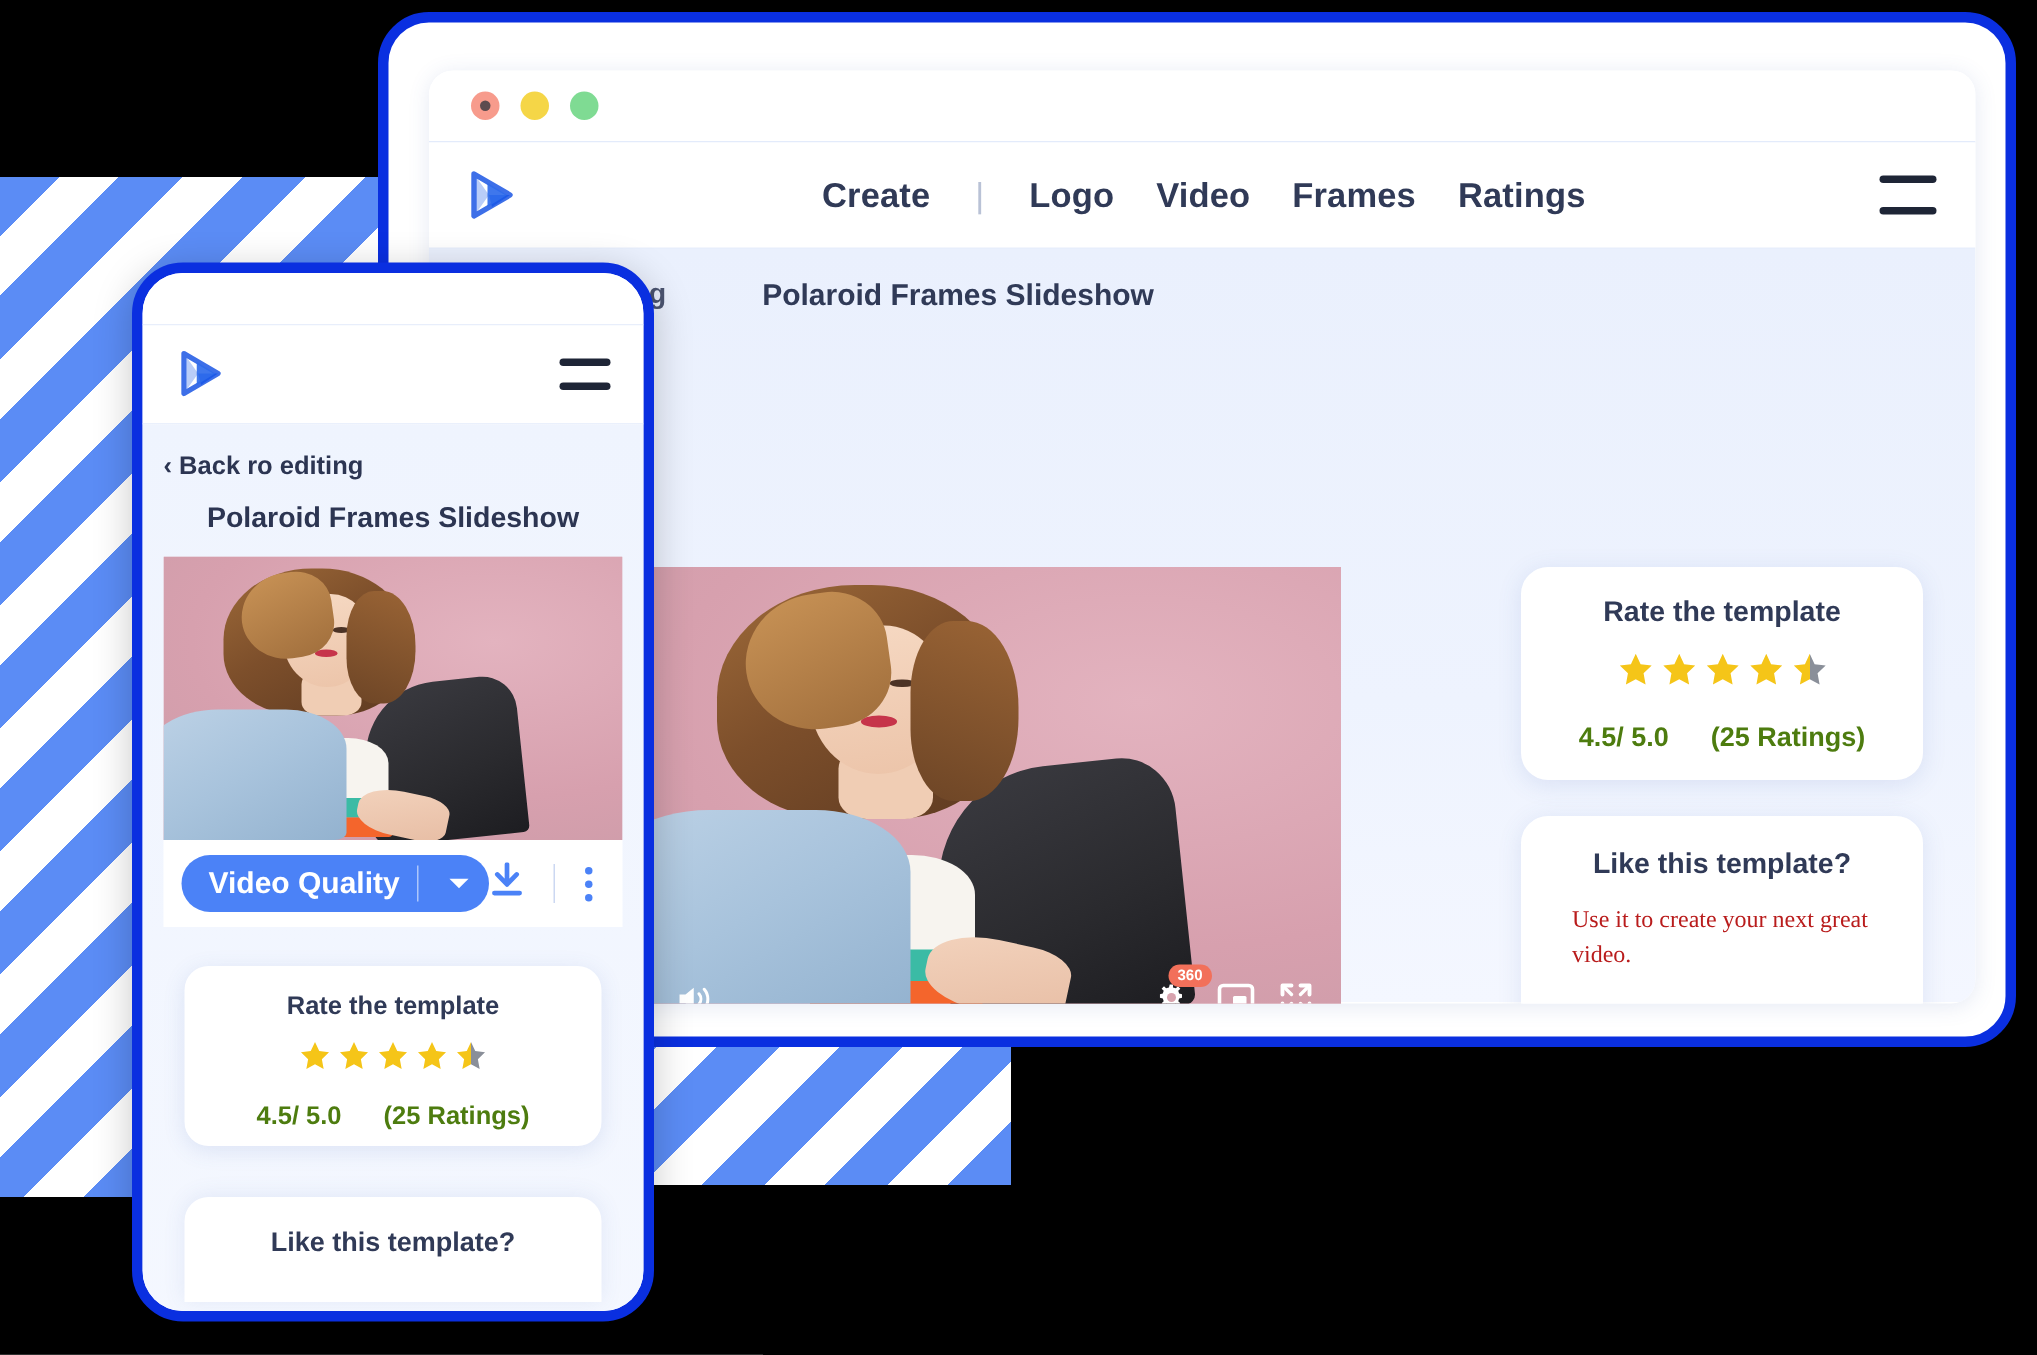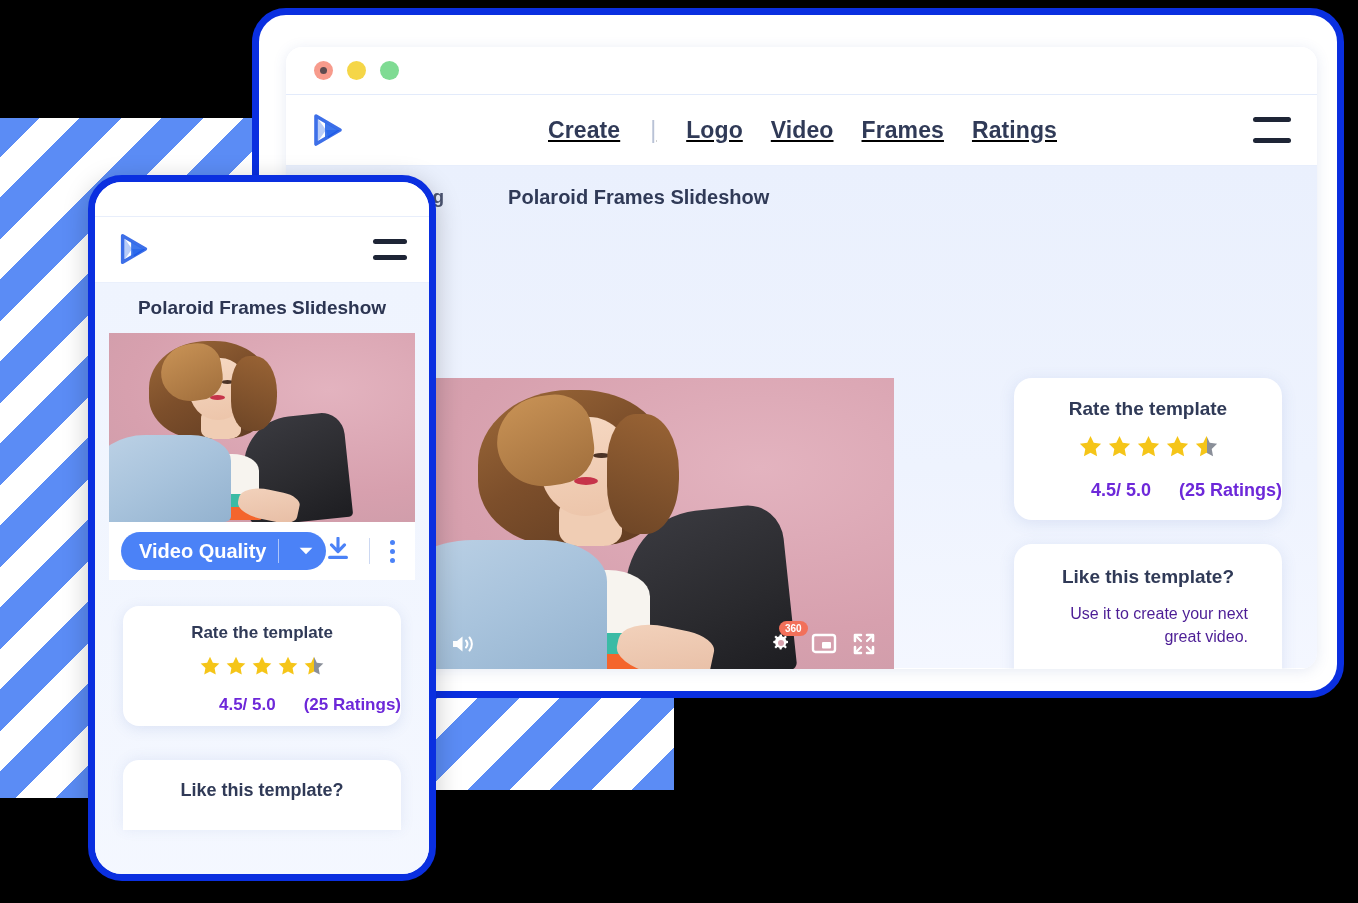--- a/index.html
+++ b/index.html
@@ -63,21 +63,20 @@
     background: #ffffff;
     display: flex; align-items: center;
     border-bottom: 1px solid #e7eefc;
     padding: 0 26px 0 22px;
   }
   .logo-mark { width: 40px; height: 40px; position: relative; flex: 0 0 auto; }
   .logo-mark svg { display:block; }
   #nav-links {
     display: flex; align-items: center; gap: 28px;
     margin-left: 200px;
-    text-decoration: underline;
   }
   #nav-links a {
     color: #303a57; font-size: 23px; font-weight: 700;
     text-decoration: none; letter-spacing: .1px;
   }
   .nav-sep { color: #b9c2d6; font-weight: 400; font-size: 23px; margin: 0 2px; }
   #hamburger-desktop {
     margin-left: auto; width: 38px; height: 26px;
     display: flex; flex-direction: column; justify-content: space-between;
   }
@@ -167,21 +166,21 @@
   .photo .eye-l { left: 29.5%; }
   .photo .eye-r { left: 37%; }
   .photo .blush {
     position:absolute; left:28%; top:28%; width:6%; height:4%;
     background: rgba(223,96,110,.45); border-radius:50%; filter: blur(3px);
   }
 
   
   .vcontrols {
     position: absolute; left: 16px; right: 0; bottom: 0;
-    height: 46px; display: flex; align-items: flex-start;
+    height: 46px; display: flex; align-items: flex-end;
     padding: 0 18px;
   }
   .vcontrols .right { margin-left: auto; display: flex; align-items: center; gap: 17px; }
   .badge-360 {
     position:absolute; top:-11px; left: 9px;
     background:#f2705a; color:#fff; font-size: 10px; font-weight:700;
     border-radius: 9px; padding: 1px 6px; line-height: 13px;
   }
   .vc-icon { position: relative; width: 24px; height: 24px; }
   .qualitybtn {
@@ -204,24 +203,24 @@
     background:#ffffff; border-radius: 18px;
     box-shadow: 0 3px 16px rgba(70,100,180,.13);
   }
   #card-rate-desktop { left: 728px; top: 212px; width: 268px; height: 142px; }
   #card-like-desktop { left: 728px; top: 378px; width: 268px; height: 182px; }
   .card-title {
     text-align:center; color:#303a57; font-weight:700;
   }
   .stars { display:flex; justify-content:center; gap: 4px; }
   .rate-line {
-    display:flex; justify-content:flex-end; gap: 28px;
-    color:#6d28d9; font-weight:700;
-  }
-  .card-sub { text-align:right; color:#4c1d95; line-height:1.45; }
+    display:flex; justify-content:center; gap: 28px;
+    color:#4d7c0f; font-weight:700;
+  }
+  .card-sub { text-align:left; color:#b91c1c; line-height:1.45;font-family:Liberation Serif, serif; }
 
   
   #mobile-window {
     position:absolute; left: 88px; top: 175px;
     width: 348px; height: 706px;
     background:#ffffff;
     border: 7px solid #0a2fe0;
     border-radius: 34px;
     overflow:hidden;
     box-shadow: 0 6px 26px rgba(0,0,0,.22);
@@ -407,20 +406,24 @@
           <path d="M17 12 L30 20 L17 28 Z" fill="#2f6bea" opacity=".92"></path>
         </svg>
       </span>
       <span id="hamburger-mobile">
         <i></i>
         <i></i>
       </span>
     </div>
 
     <div id="mobile-body">
+      <div id="mobile-back">
+        <span>‹</span>
+        <span>Back ro editing</span>
+      </div>
 
       <div id="mobile-title">Polaroid Frames Slideshow</div>
 
       <div id="mobile-photo">
         <div class="photo">
           <div class="bg"></div>
           <div class="jeans"></div>
           <div class="hair-back"></div>
           <div class="neck"></div>
           <div class="face"></div>

